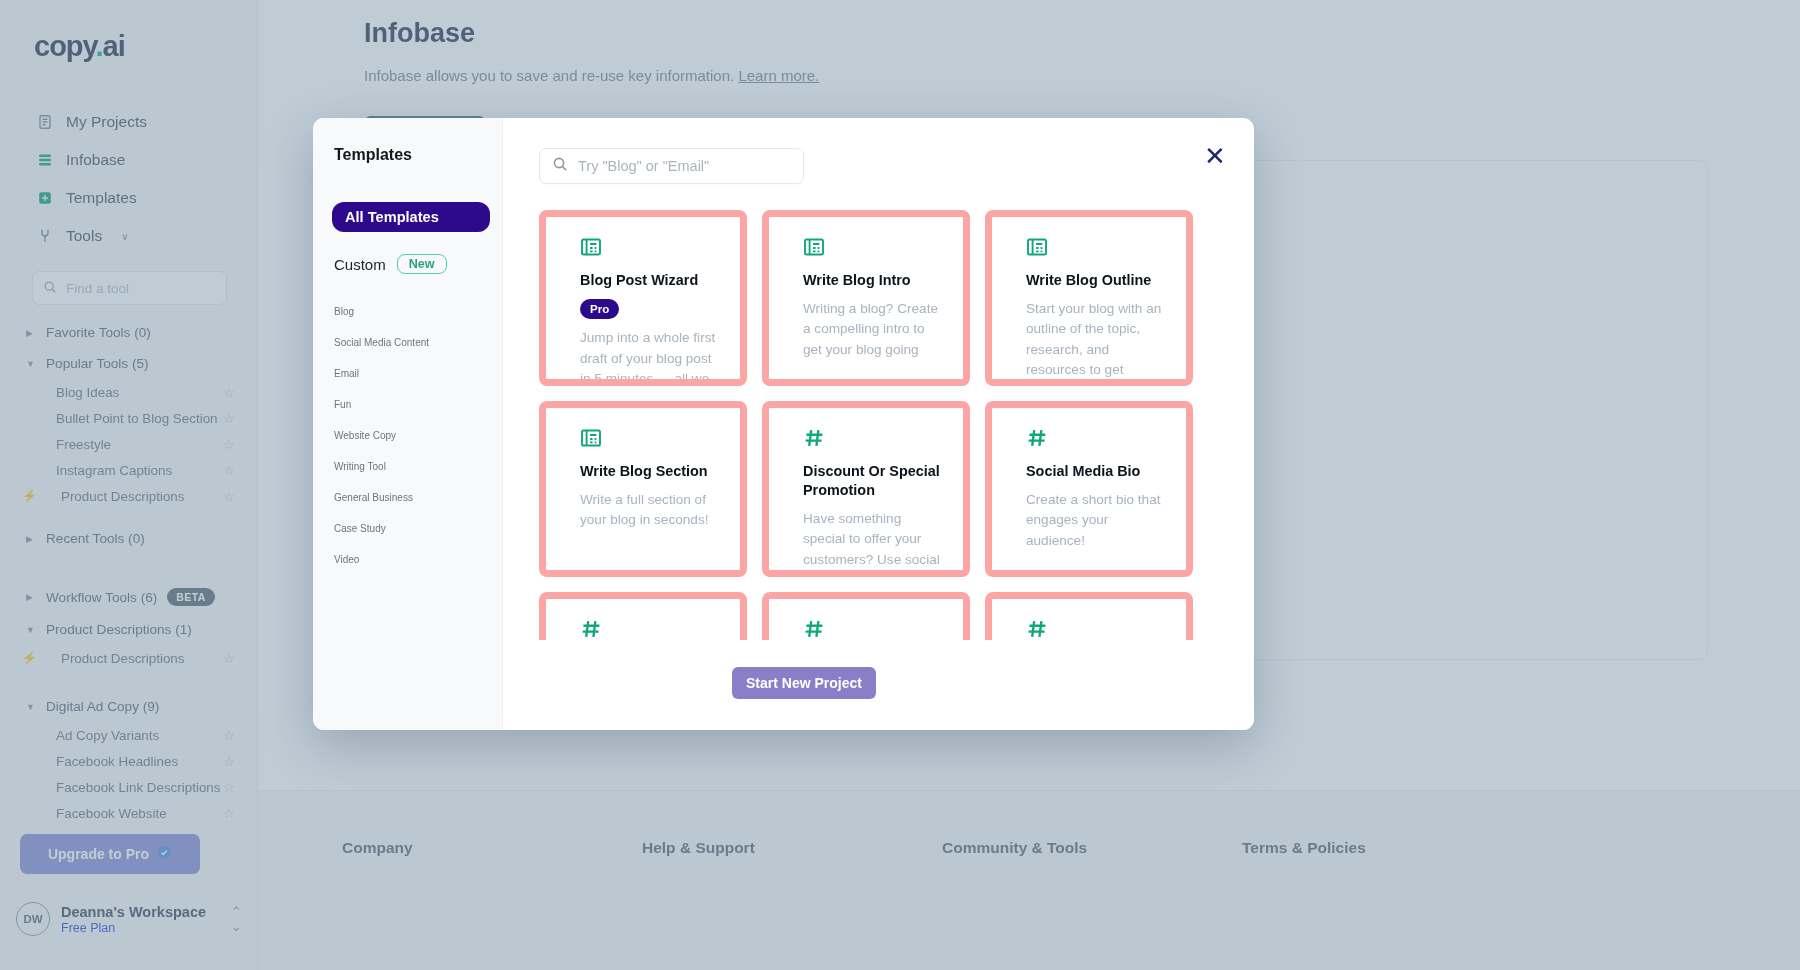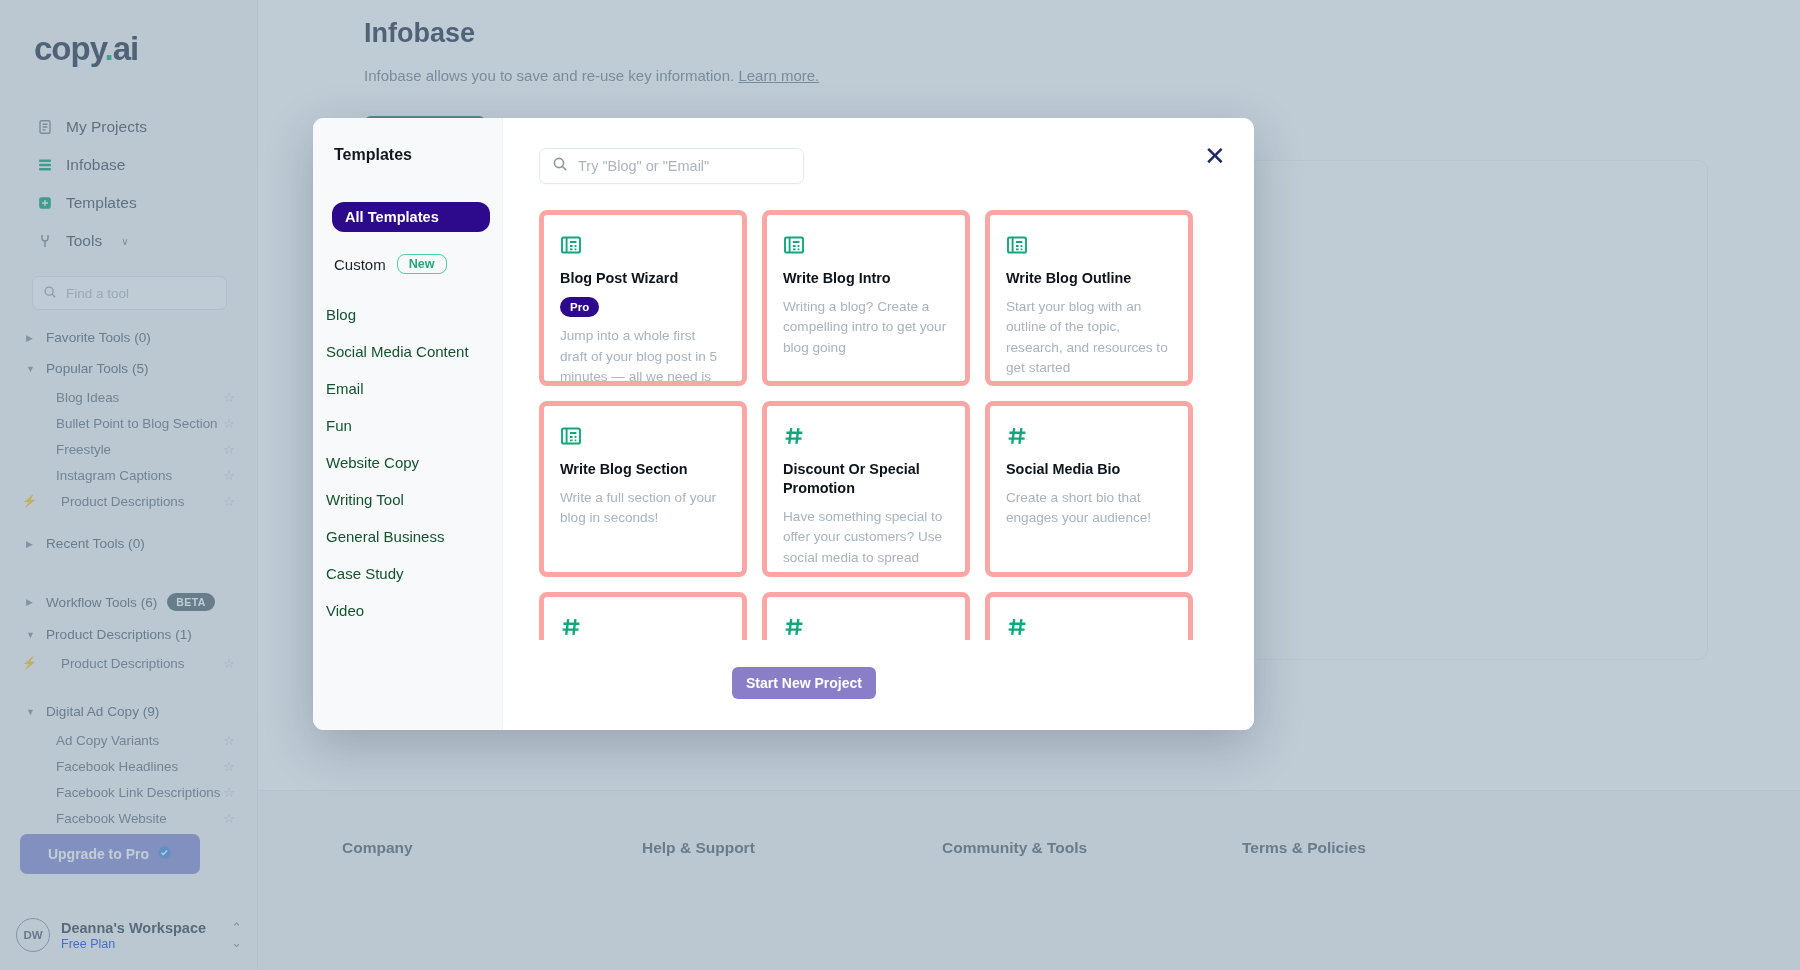--- a/index.html
+++ b/index.html
@@ -28,21 +28,21 @@
     width: 258px;
     flex: 0 0 258px;
     background: #f4f6f8;
     border-right: 1px solid #e6eaee;
     position: relative;
     padding: 0 0 0 0;
     overflow: hidden;
   }
   .logo {
     padding: 30px 0 0 34px;
-    font-size: 33px;
+    font-size: 29px;
     font-weight: 700;
     letter-spacing: -1px;
     color: #2e3a52;
   }
   .logo .dot { color: #0fb27f; }
 
   .nav { margin-top: 40px; }
   .nav-item {
     display: flex; align-items: center;
     gap: 13px;
@@ -110,21 +110,21 @@
     width: 180px; height: 40px;
     background: #8b8fd4;
     border-radius: 7px;
     color: #fff;
     font-size: 14px; font-weight: 600;
     display: flex; align-items: center; justify-content: center;
     gap: 8px;
   }
   .workspace {
     position: absolute;
-    left: 16px; bottom: 18px;
+    left: 16px; bottom: 34px;
     width: 226px;
     display: flex; align-items: center; gap: 11px;
   }
   .avatar {
     width: 34px; height: 34px; border-radius: 50%;
     border: 1.5px solid #8d98a4;
     display: flex; align-items: center; justify-content: center;
     font-size: 11.5px; font-weight: 600; color: #5b6774;
   }
   .ws-name { font-size: 14.5px; font-weight: 700; color: #3d4a59; line-height: 1.25; }
@@ -218,23 +218,23 @@
   }
   .newpill {
     border: 1.4px solid #4fd1a5;
     color: #2aa37c;
     font-size: 12.6px;
     font-weight: 600;
     padding: 2px 11px;
     border-radius: 8px;
   }
   .cat {
-    padding: 10px 0 10px 13px;
-    font-size: 15px;
-    color: #14532d;
+    padding: 10px 0 10px 21px;
+    font-size: 10px;
+    color: #737373;
     font-weight: 500;
   }
 
   .modal-right {
     flex: 1;
     position: relative;
     padding: 30px 0 0 0;
     overflow: hidden;
   }
   .close-x {
@@ -274,24 +274,24 @@
     height: 430px;
     overflow: hidden;
   }
   .grid {
     display: grid;
     grid-template-columns: repeat(3, 208px);
     gap: 15px 15px;
   }
   .card {
     height: 176px;
-    border: 5px solid #fca5a5;
+    border: 7px solid #fca5a5;
     border-radius: 8px;
     background: #fff;
-    padding: 19px 18px 0 16px;
+    padding: 19px 18px 0 34px;
     overflow: hidden;
   }
   .card .cicon {
     color: #0fa87c;
     margin-bottom: 13px;
     display: block;
     height: 22px;
   }
   .card .ctitle {
     font-size: 14.4px;

